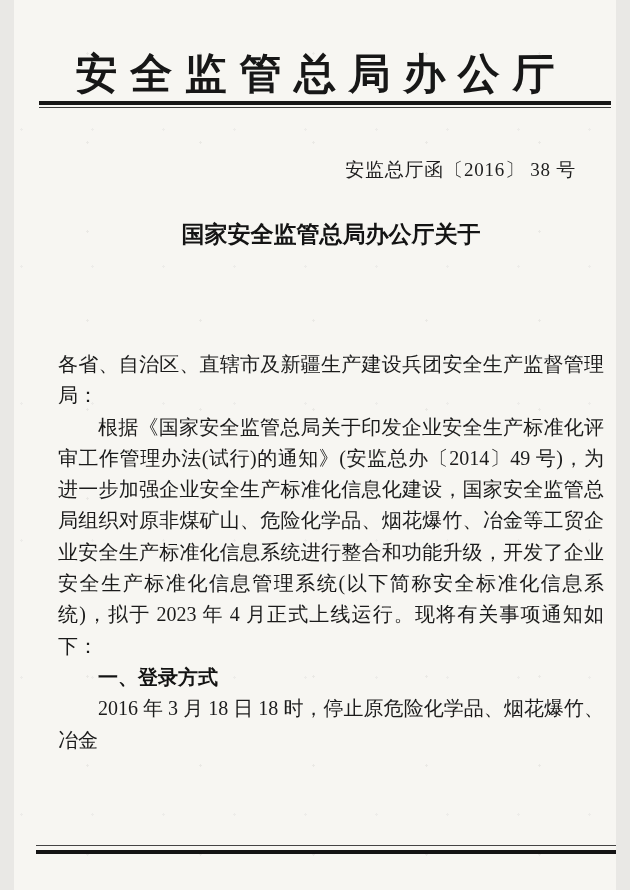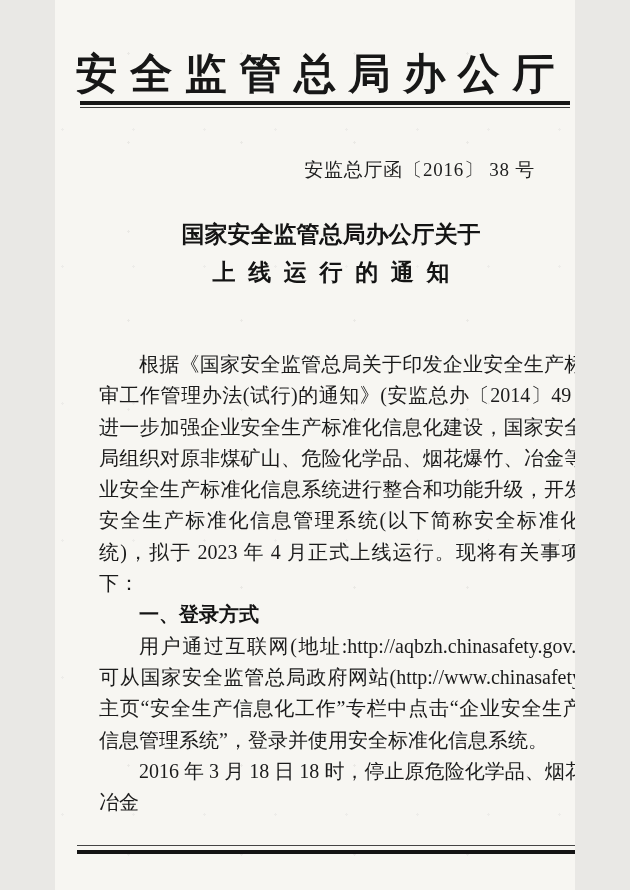--- a/index.html
+++ b/index.html
@@ -2,21 +2,21 @@
 <html><head>
 <meta charset="utf-8">
 <style>
   html, body {
     margin: 0;
     padding: 0;
     background: #e9e8e5;
   }
   .paper {
     position: relative;
-    width: 520px;
+    width: 602px;
     height: 890px;
     margin: 0 auto;
     background-color: #f7f6f2;
     background-image:
       radial-gradient(circle, rgba(60,60,60,0.07) 0 1px, transparent 1.2px),
       radial-gradient(circle, rgba(60,60,60,0.05) 0 1px, transparent 1.2px);
     background-size: 113px 89px, 71px 137px;
     background-position: 17px 9px, 43px 61px;
     color: #1c1c1c;
     font-family: "Liberation Serif", "DejaVu Serif", serif;
@@ -114,27 +114,26 @@
 
   <div class="rule-top">
     <div class="thick"></div>
     <div class="thin"></div>
   </div>
 
   <div class="doc-number">安监总厅函〔2016〕 38 号</div>
 
   <div class="doc-title">
     <div>国家安全监管总局办公厅关于</div>
-    <div class="spread">上线运行的通知</div>
   </div>
 
   <div class="body-block">
+    <p>各省、自治区、直辖市及新疆生产建设兵团安全生产监督管理局：</p>
     <p class="indent">根据《国家安全监管总局关于印发企业安全生产标准化评审工作管理办法(试行)的通知》(安监总办〔2014〕49 号)，为进一步加强企业安全生产标准化信息化建设，国家安全监管总局组织对原非煤矿山、危险化学品、烟花爆竹、冶金等工贸企业安全生产标准化信息系统进行整合和功能升级，开发了企业安全生产标准化信息管理系统(以下简称安全标准化信息系统)，拟于 2023 年 4 月正式上线运行。现将有关事项通知如下：</p>
     <p class="sec-heading">一、登录方式</p>
-    <p class="indent">用户通过互联网(地址:http://aqbzh.chinasafety.gov.cn)，也可从国家安全监管总局政府网站(http://www.chinasafety.gov.cn)主页“安全生产信息化工作”专栏中点击“企业安全生产标准化信息管理系统”，登录并使用安全标准化信息系统。</p>
     <p class="indent">2016 年 3 月 18 日 18 时，停止原危险化学品、烟花爆竹、冶金</p>
   </div>
 
   <div class="rule-bottom">
     <div class="thin"></div>
     <div class="thick"></div>
   </div>
 
 </div>
 

